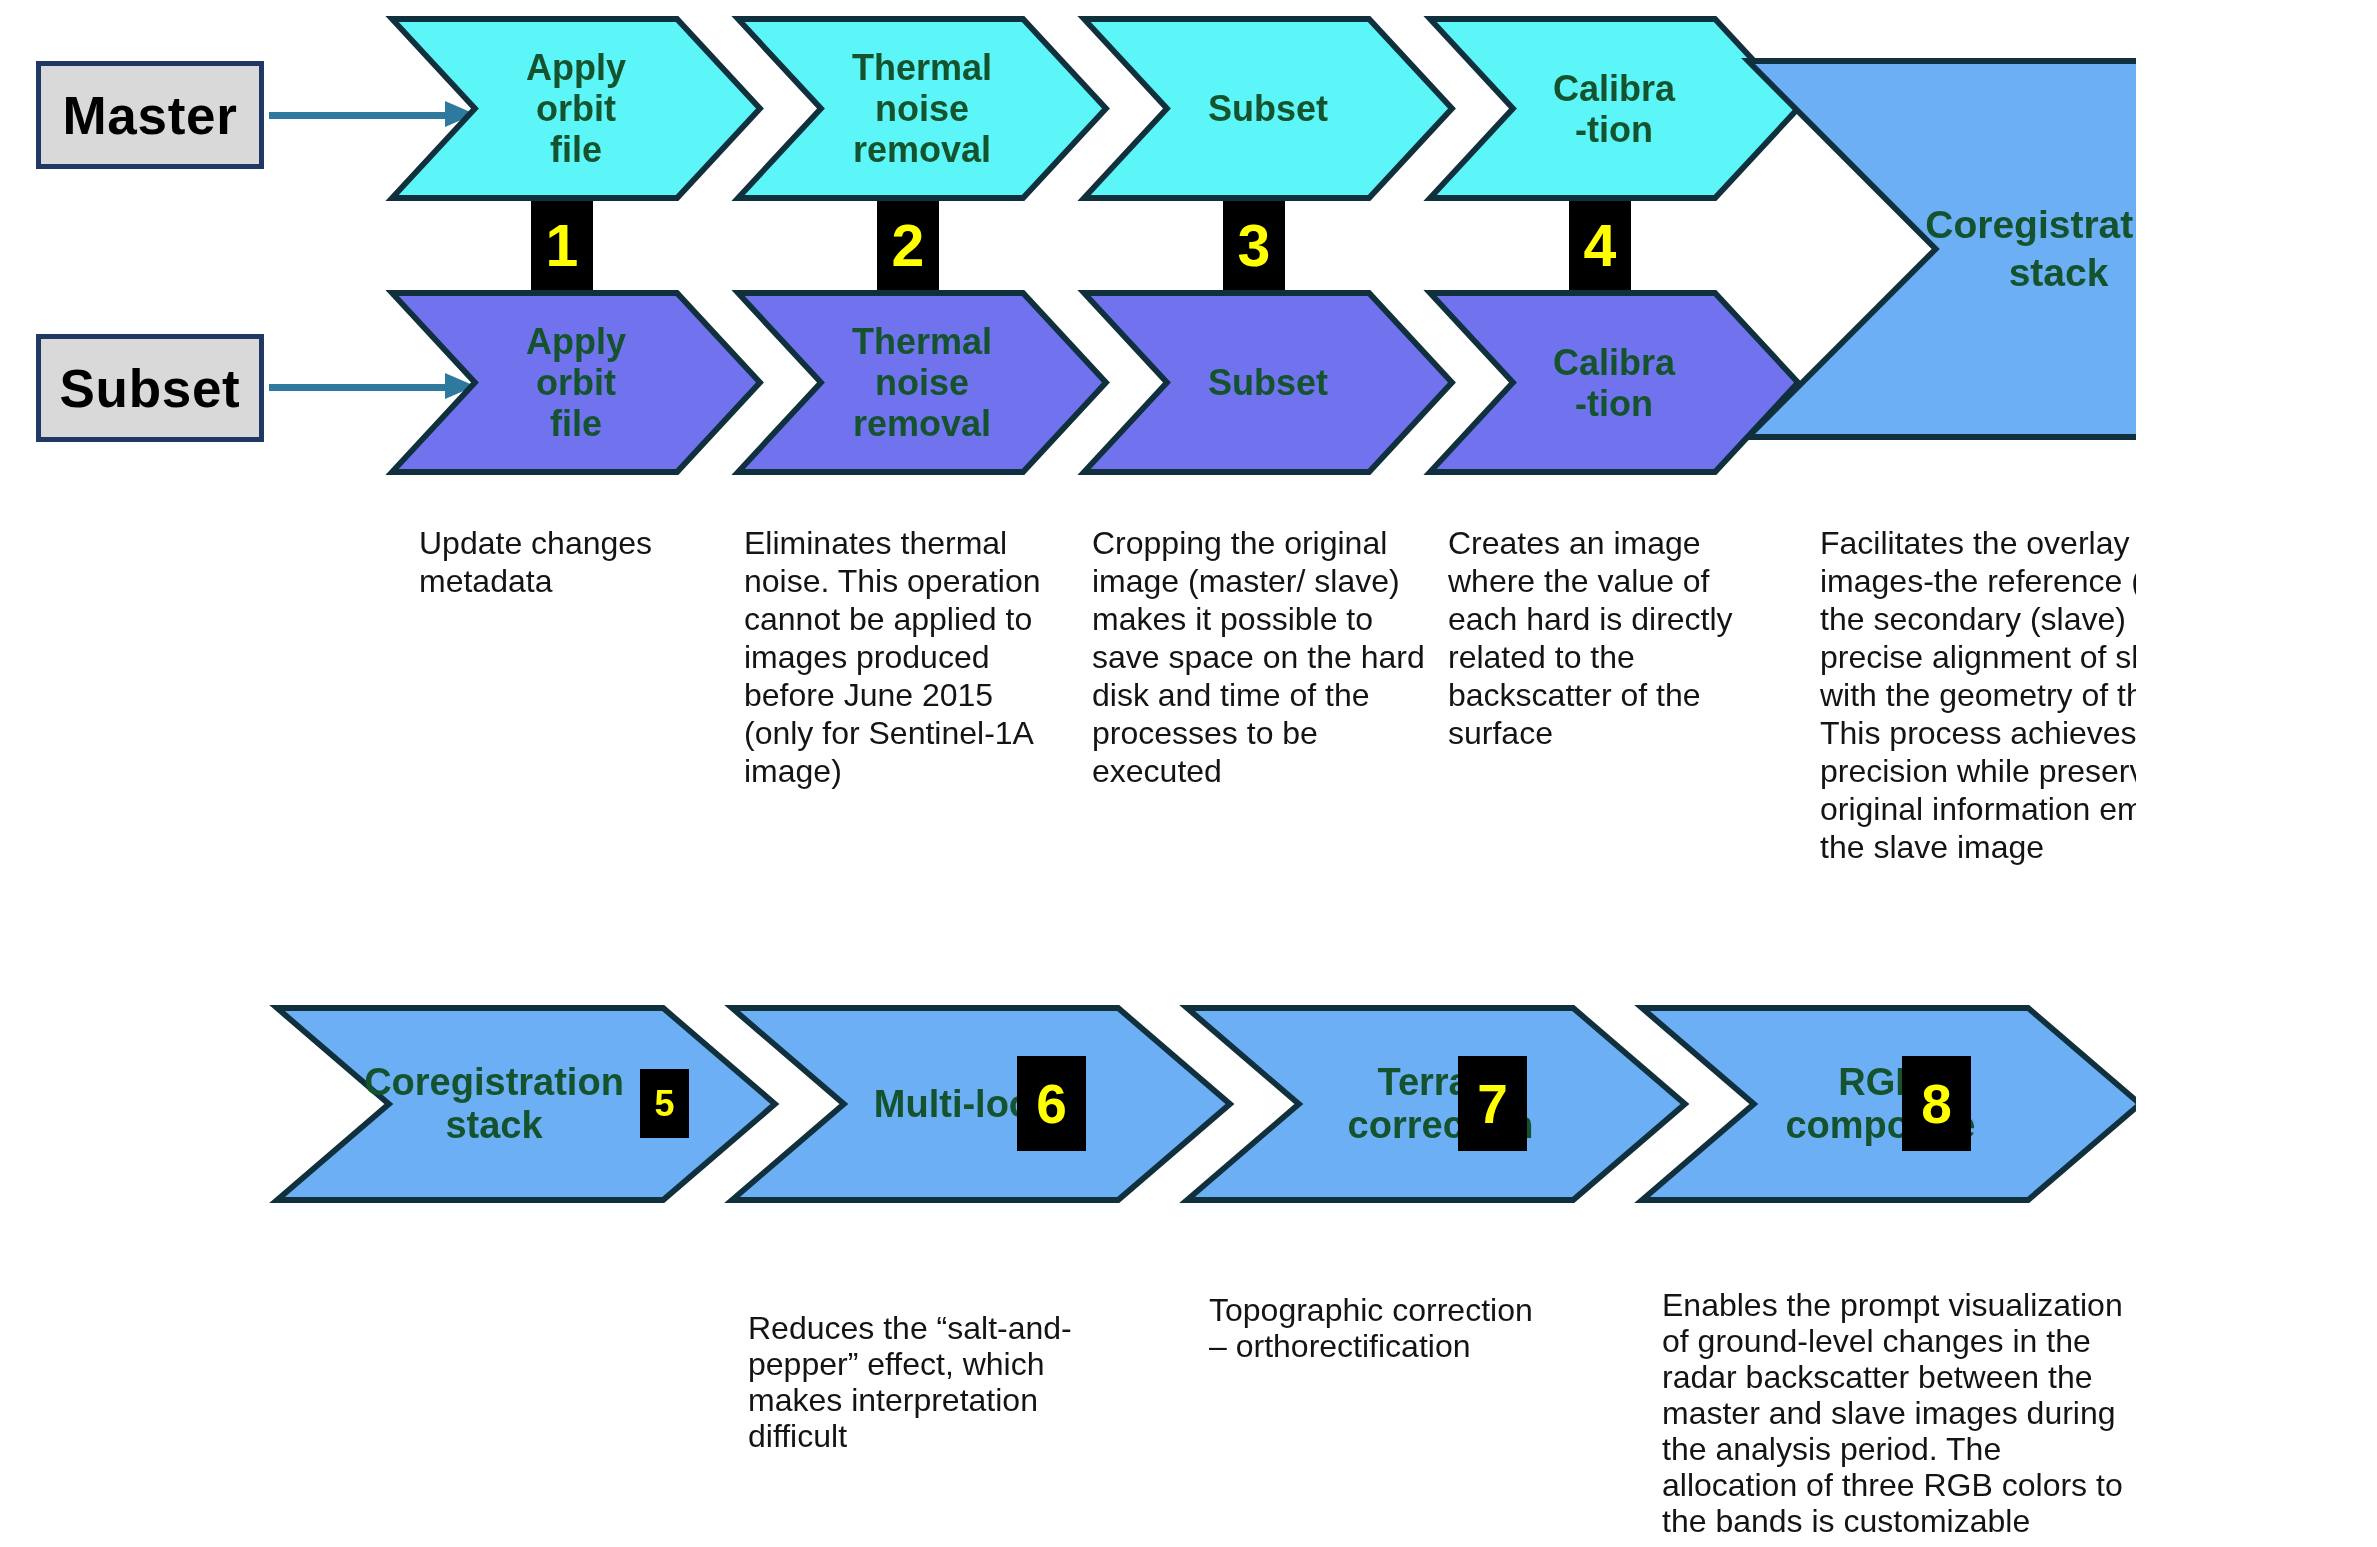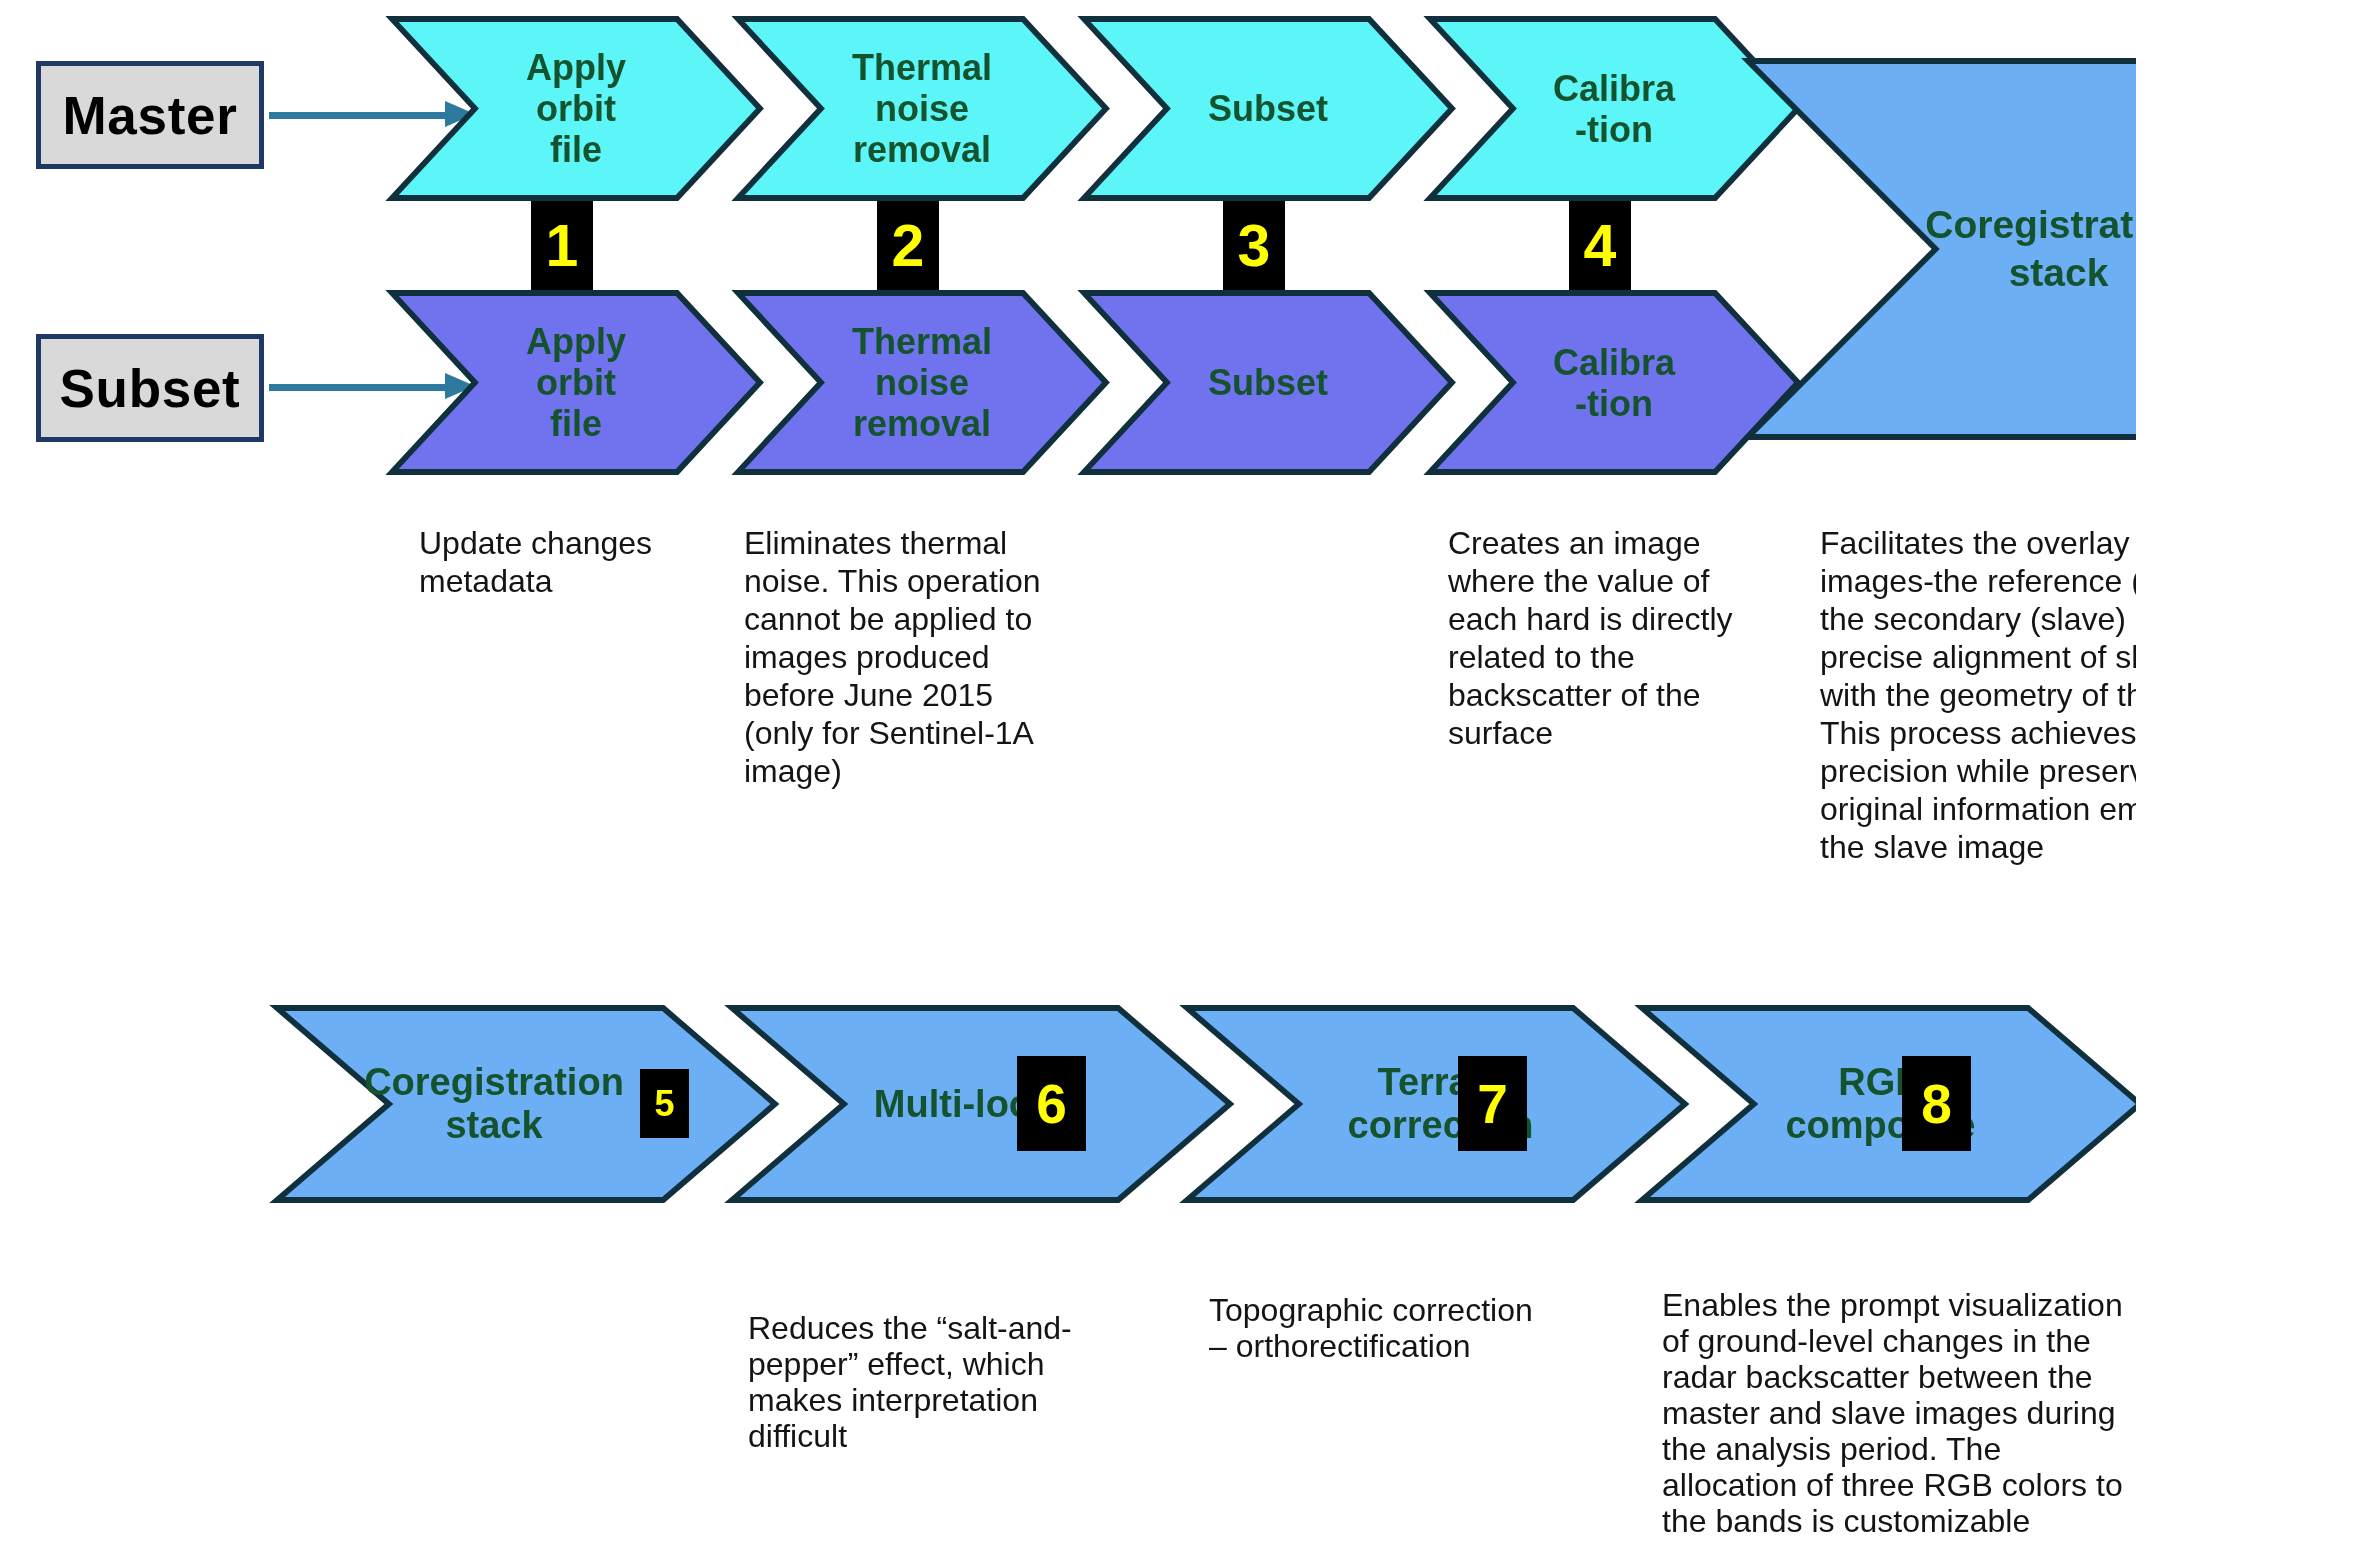--- a/index.html
+++ b/index.html
@@ -185,20 +185,27 @@
 
   <div class="desc" style="left:419px;  top:524px; width:311px;">Update changes
 metadata</div>
   <div class="desc" style="left:744px; top:524px; width:340px;">Eliminates thermal
 noise. This operation
 cannot be applied to
 images produced
 before June 2015
 (only for Sentinel-1A
 image)</div>
+  <div class="desc" style="left:1092px; top:524px; width:354px;">Cropping the original
+image (master/ slave)
+makes it possible to
+save space on the hard
+disk and time of the
+processes to be
+executed</div>
   <div class="desc" style="left:1448px; top:524px; width:318px;">Creates an image
 where the value of
 each hard is directly
 related to the
 backscatter of the
 surface</div>
   <div class="desc" style="left:1820px; top:524px; width:535px;">Facilitates the overlay of two input
 images-the reference (master) and
 the secondary (slave) - ensuring a
 precise alignment of slave pixels

